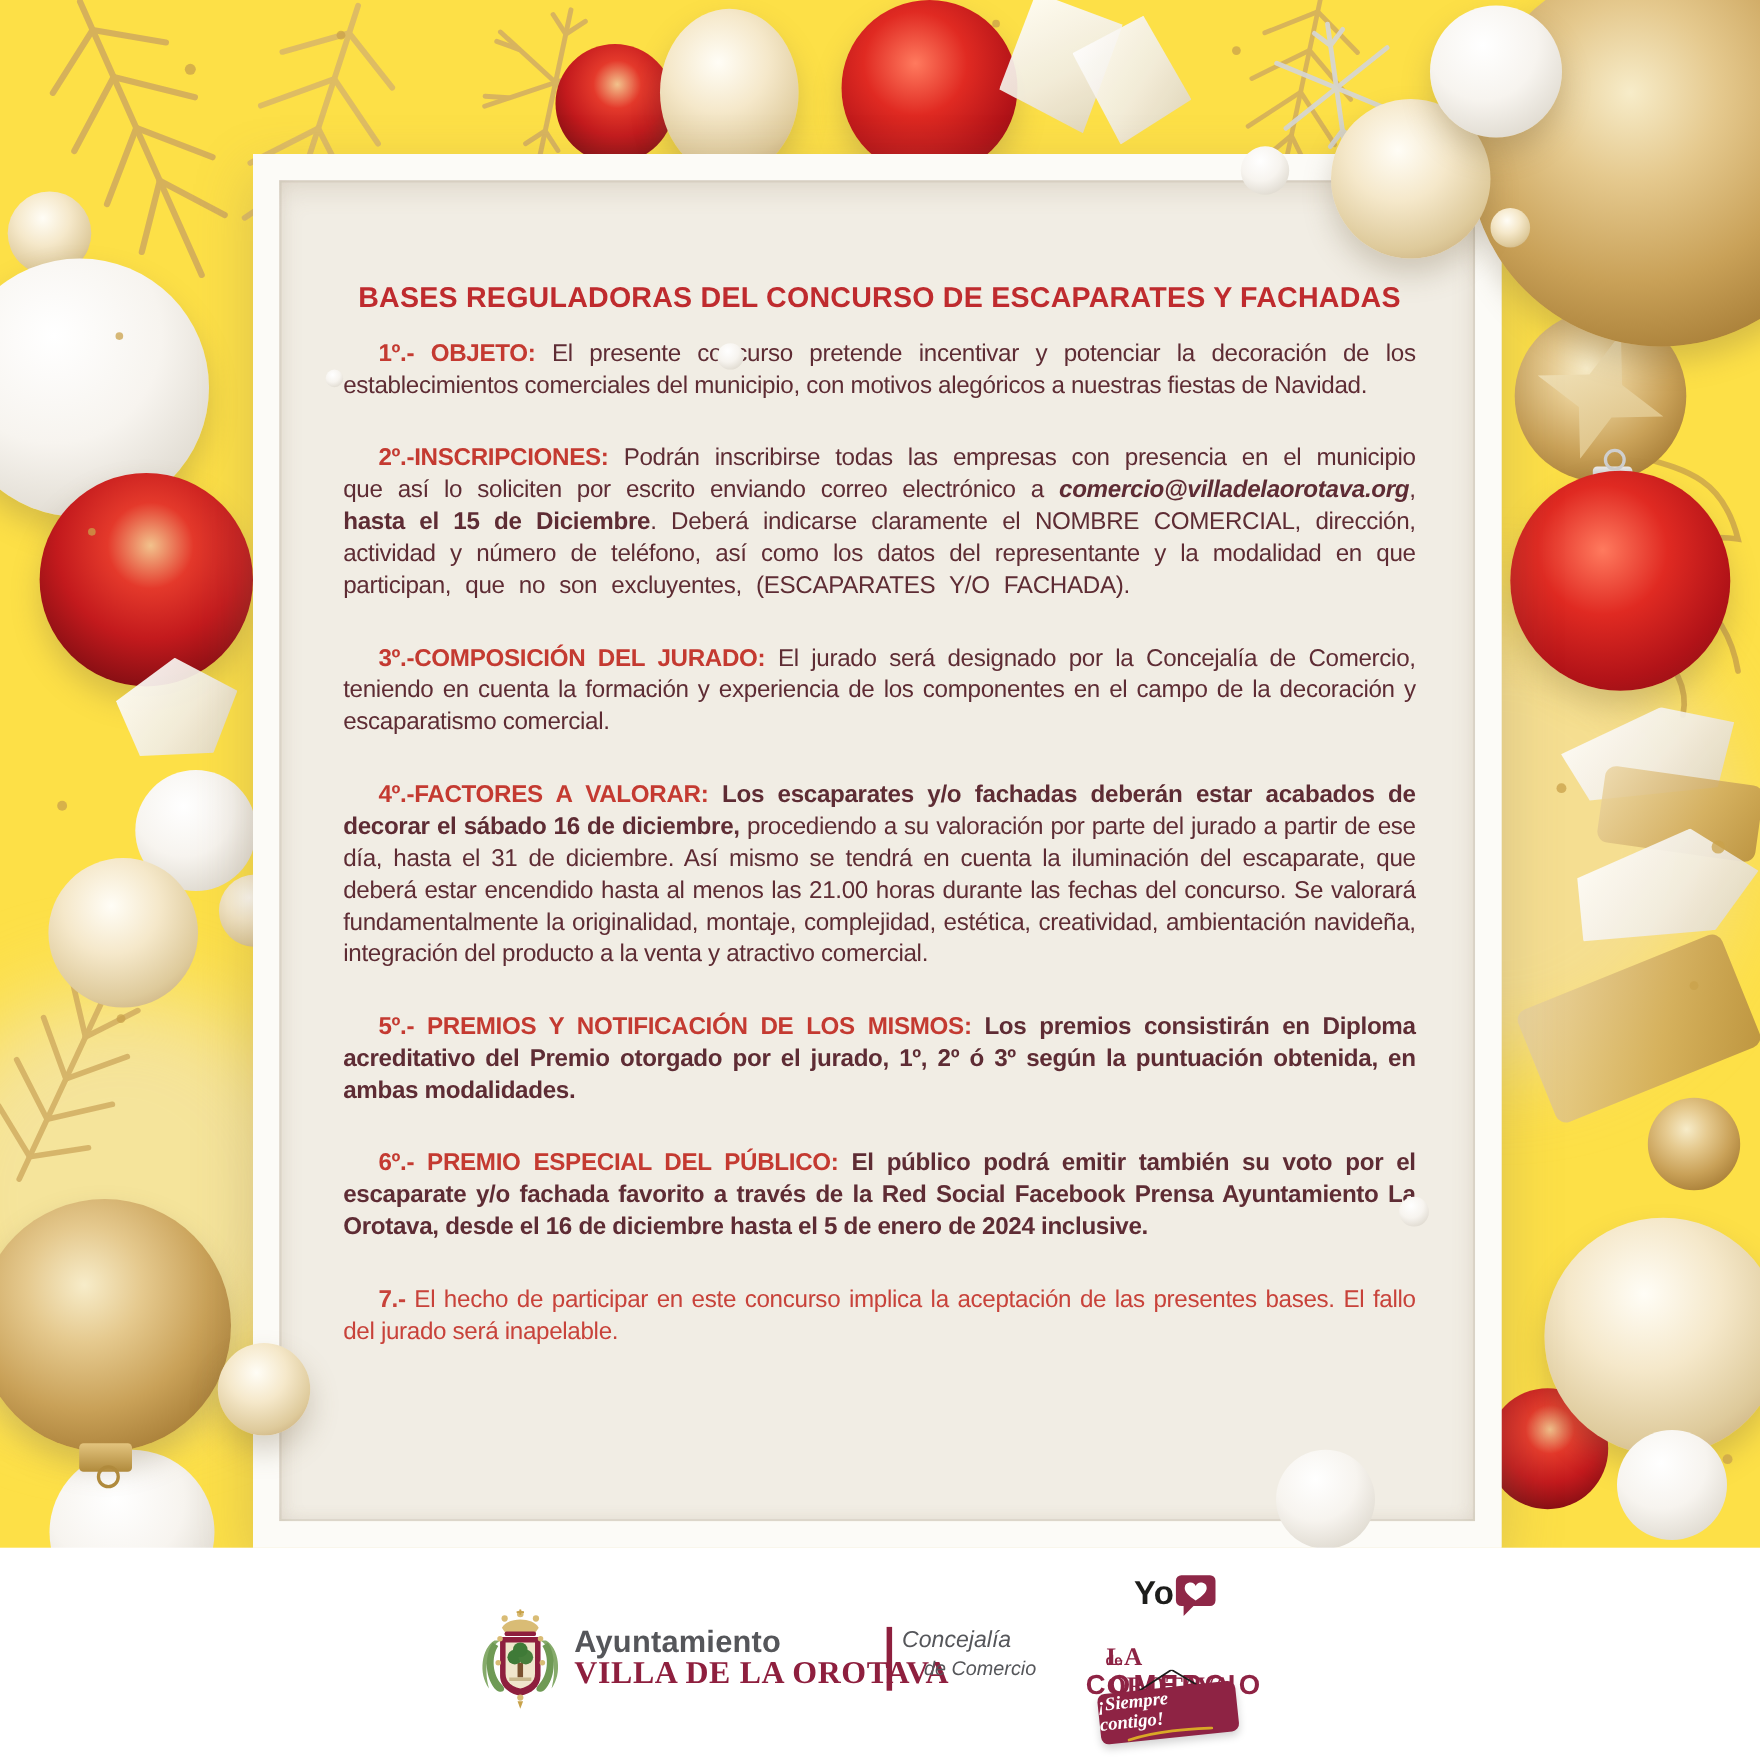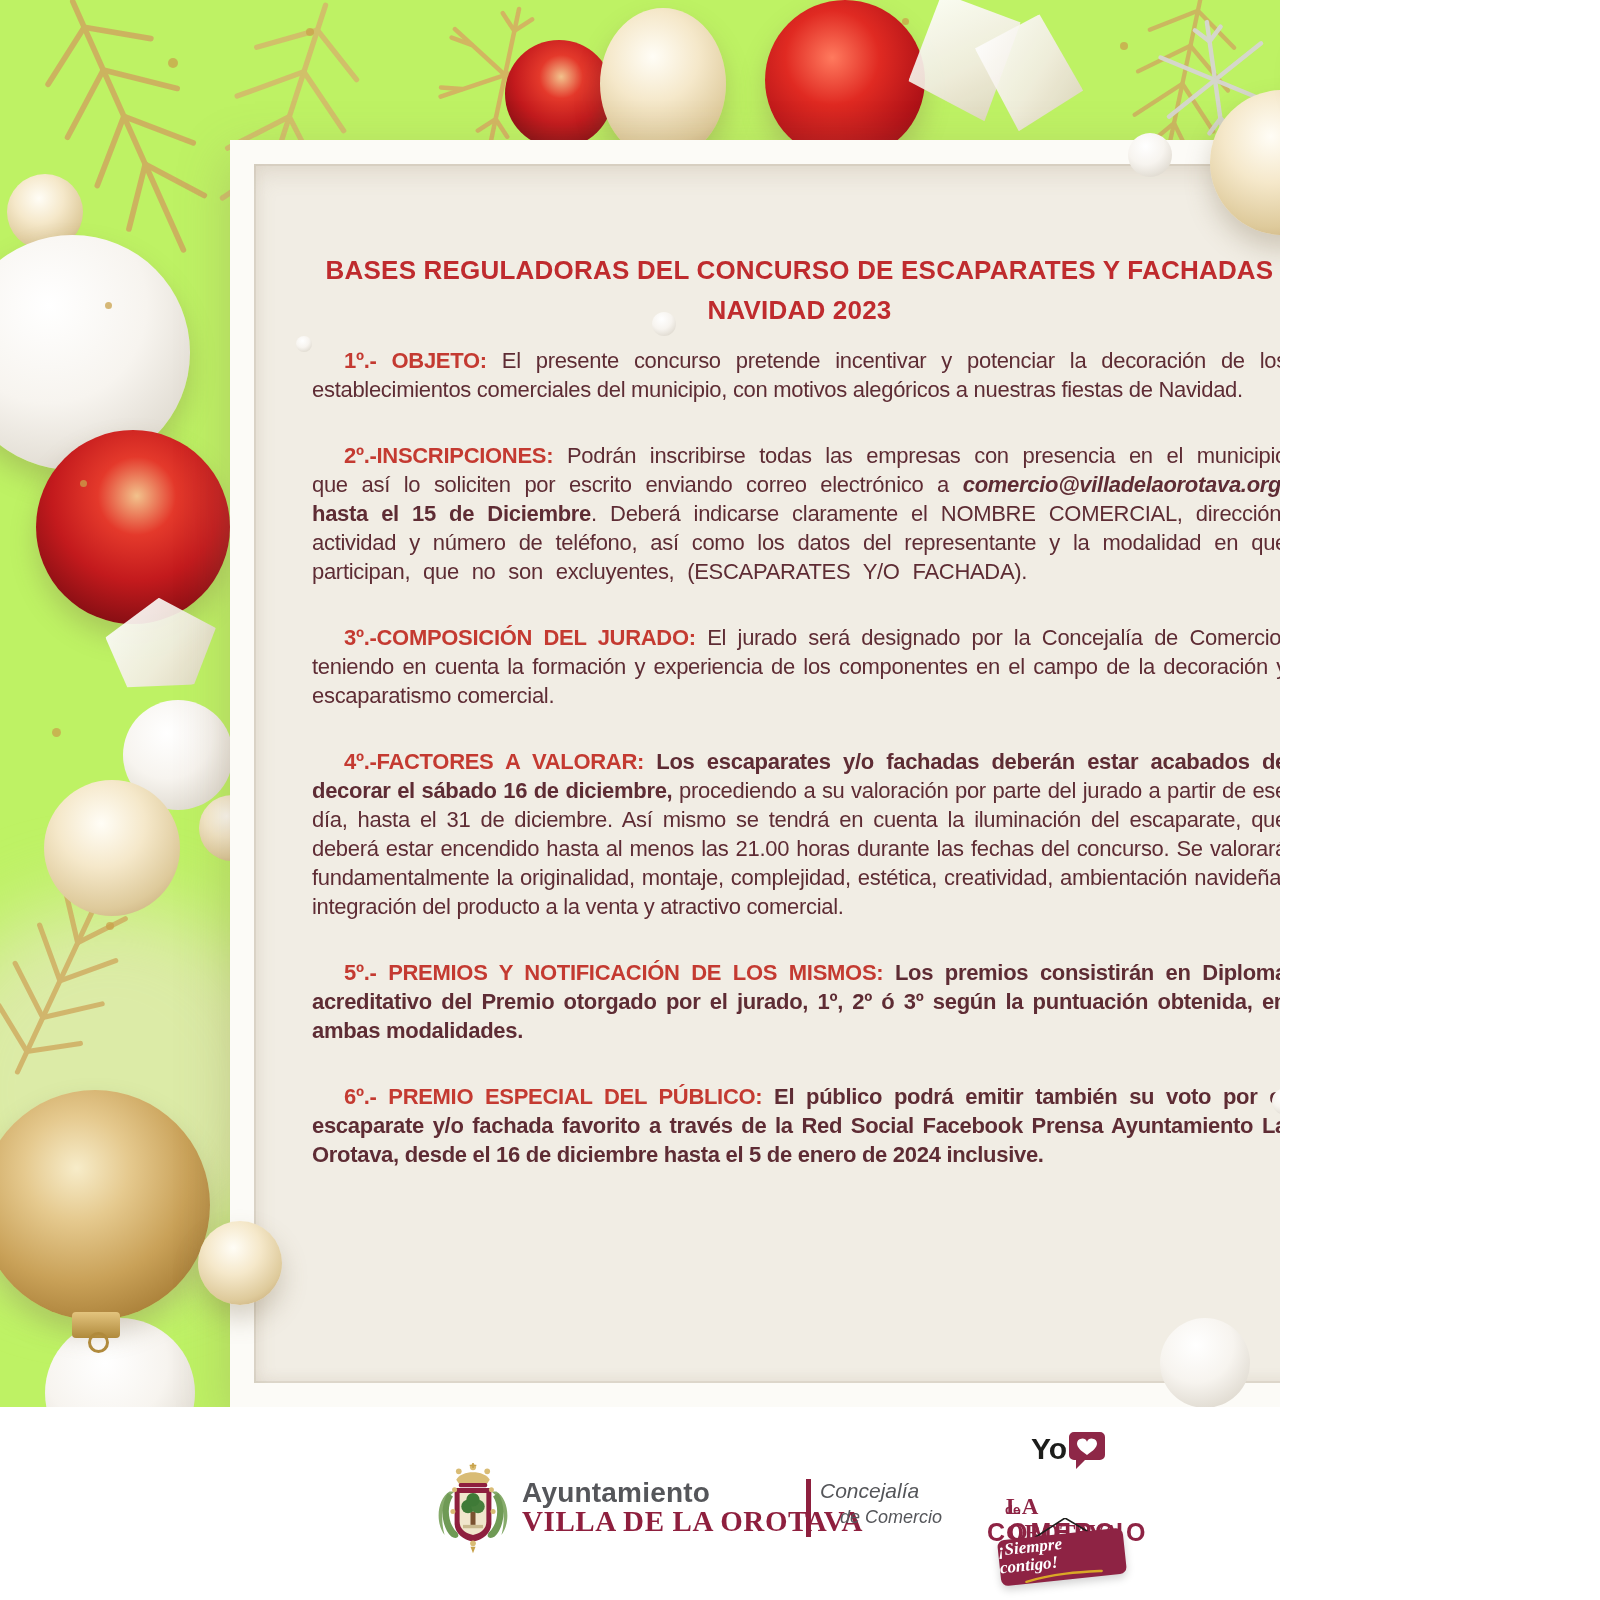--- a/index.html
+++ b/index.html
@@ -1,17 +1,17 @@
 <!DOCTYPE html>
 <html><head>
 <meta charset="utf-8">
 <style>
   html,body{margin:0;padding:0;background:#ffffff;}
-  #stage{position:relative;width:1280px;height:1600px;overflow:hidden;
-         background:#bef264;font-family:"Liberation Sans",sans-serif;}
+  #stage{position:relative;width:1600px;height:1600px;overflow:hidden;
+         background:#fde047;font-family:"Liberation Sans",sans-serif;}
   
   .bg-tint{position:absolute;border-radius:50%;filter:blur(40px);z-index:0;}
 
   
   .ball{position:absolute;border-radius:50%;}
   .b-red{background:radial-gradient(circle at 52% 34%,#f2c28c 0%,#e4392b 24%,#c31a1d 52%,#8a0f14 78%,#5e0a0e 100%);}
   .b-red2{background:radial-gradient(circle at 42% 36%,#ff7a5e 0%,#e02a22 34%,#b21318 68%,#7c0d12 100%);}
   .b-gold{background:radial-gradient(circle at 42% 34%,#f7ecc9 0%,#e5c98e 26%,#c9a158 56%,#a67c35 82%,#7e5c24 100%);}
   .b-champ{background:radial-gradient(circle at 42% 32%,#fffdf6 0%,#f5e8ca 36%,#deca9b 70%,#bb9a66 100%);}
   .b-white{background:radial-gradient(circle at 40% 30%,#ffffff 0%,#f7f4ef 45%,#e0dbd1 80%,#c9c3b6 100%);}
@@ -205,29 +205,29 @@
   <div class="dot" style="left:1536px;top:892px;width:8px;height:8px;"></div>
   <div class="dot" style="left:1566px;top:1322px;width:9px;height:9px;"></div>
 
   <div id="frame">
       <div class="lip"></div>
     </div>
 
   <div id="textcol">
     <div id="title">
       <div style="white-space:nowrap;">BASES REGULADORAS DEL CONCURSO DE ESCAPARATES Y FACHADAS</div>
-      <div>NAVIDAD 2023</div>
     </div>
     <div id="sections">
         <p class="para"><span class="heading">1º.- OBJETO: </span><span class="normal">El presente concurso pretende incentivar y potenciar la decoración de los establecimientos comerciales del municipio, con motivos alegóricos a nuestras fiestas de Navidad.</span></p>
         <p class="para spread"><span class="heading">2º.-INSCRIPCIONES: </span><span class="normal">Podrán inscribirse todas las empresas con presencia en el municipio que así lo soliciten por escrito enviando correo electrónico a </span><span class="bold-italic">comercio@villadelaorotava.org</span><span class="normal">, </span><span class="bold">hasta el 15 de Diciembre</span><span class="normal">. Deberá indicarse claramente el NOMBRE COMERCIAL, dirección, actividad y número de teléfono, así como los datos del representante y la modalidad en que participan, que no son excluyentes, (ESCAPARATES Y/O FACHADA).</span></p>
         <p class="para"><span class="heading">3º.-COMPOSICIÓN DEL JURADO: </span><span class="normal">El jurado será designado por la Concejalía de Comercio, teniendo en cuenta la formación y experiencia de los componentes en el campo de la decoración y escaparatismo comercial.</span></p>
         <p class="para"><span class="heading">4º.-FACTORES A VALORAR: </span><span class="bold">Los escaparates y/o fachadas deberán estar acabados de decorar el sábado 16 de diciembre,</span><span class="normal"> procediendo a su valoración por parte del jurado a partir de ese día, hasta el 31 de diciembre. Así mismo se tendrá en cuenta la iluminación del escaparate, que deberá estar encendido hasta al menos las 21.00 horas durante las fechas del concurso. Se valorará fundamentalmente la originalidad, montaje, complejidad, estética, creatividad, ambientación navideña, integración del producto a la venta y atractivo comercial.</span></p>
         <p class="para"><span class="heading">5º.- PREMIOS Y NOTIFICACIÓN DE LOS MISMOS: </span><span class="bold">Los premios consistirán en Diploma acreditativo del Premio otorgado por el jurado, 1º, 2º ó 3º según la puntuación obtenida, en ambas modalidades.</span></p>
         <p class="para"><span class="heading">6º.- PREMIO ESPECIAL DEL PÚBLICO: </span><span class="bold">El público podrá emitir también su voto por el escaparate y/o fachada favorito a través de la Red Social Facebook Prensa Ayuntamiento La Orotava, desde el 16 de diciembre hasta el 5 de enero de 2024 inclusive.</span></p>
+        <p class="para red-tone"><span class="heading">7.- </span><span class="normal">El hecho de participar en este concurso implica la aceptación de las presentes bases. El fallo del jurado será inapelable.</span></p>
       </div>
   </div>
 
   <div class="ball b-white" style="left:296px;top:336px;width:16px;height:16px;z-index:3;"></div>
   <div class="ball b-white" style="left:652px;top:312px;width:24px;height:24px;z-index:3;"></div>
   <div class="ball b-white" style="left:1272px;top:1088px;width:27px;height:27px;z-index:3;"></div>
   <div class="ball b-white" style="left:1128px;top:133px;width:44px;height:44px;z-index:3;"></div>
 
   <div class="ball b-gold shadowed" style="left:1335px;top:-35px;width:350px;height:350px;z-index:3;"></div>
   <div class="ball b-champ shadowed" style="left:1210px;top:90px;width:145px;height:145px;z-index:3;"></div>

